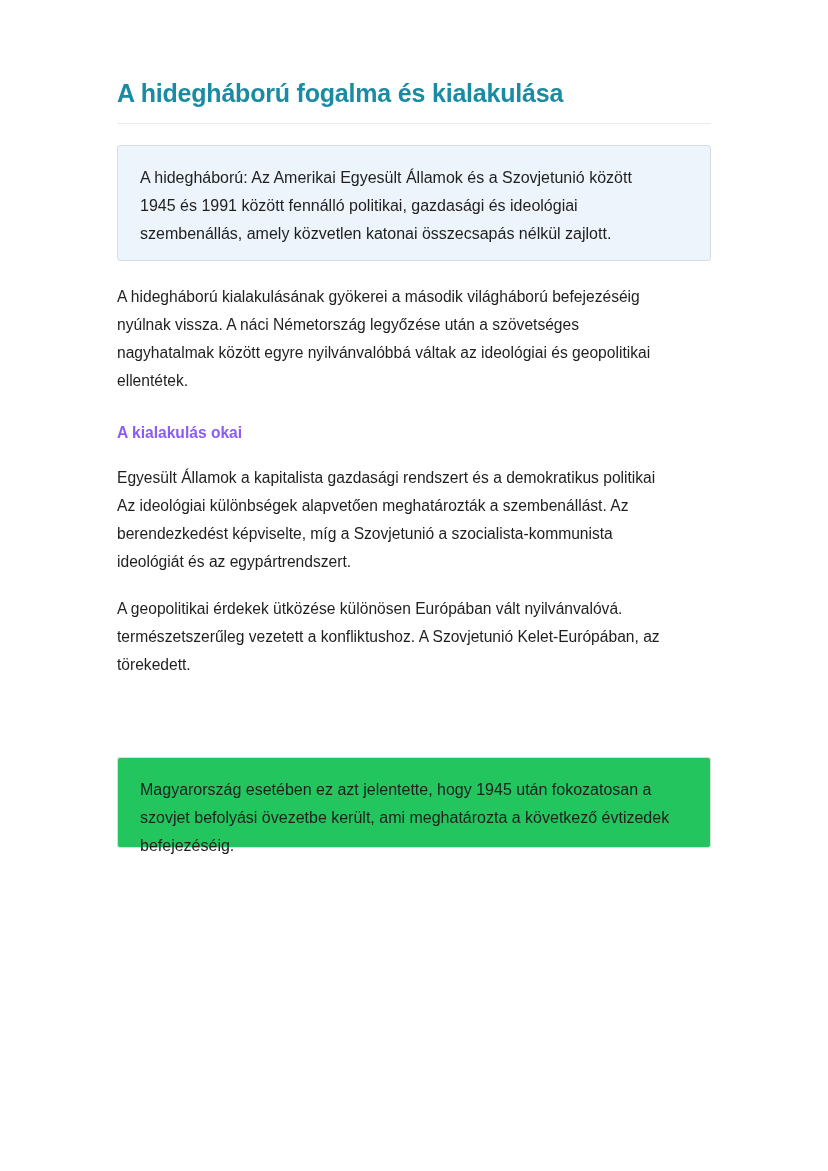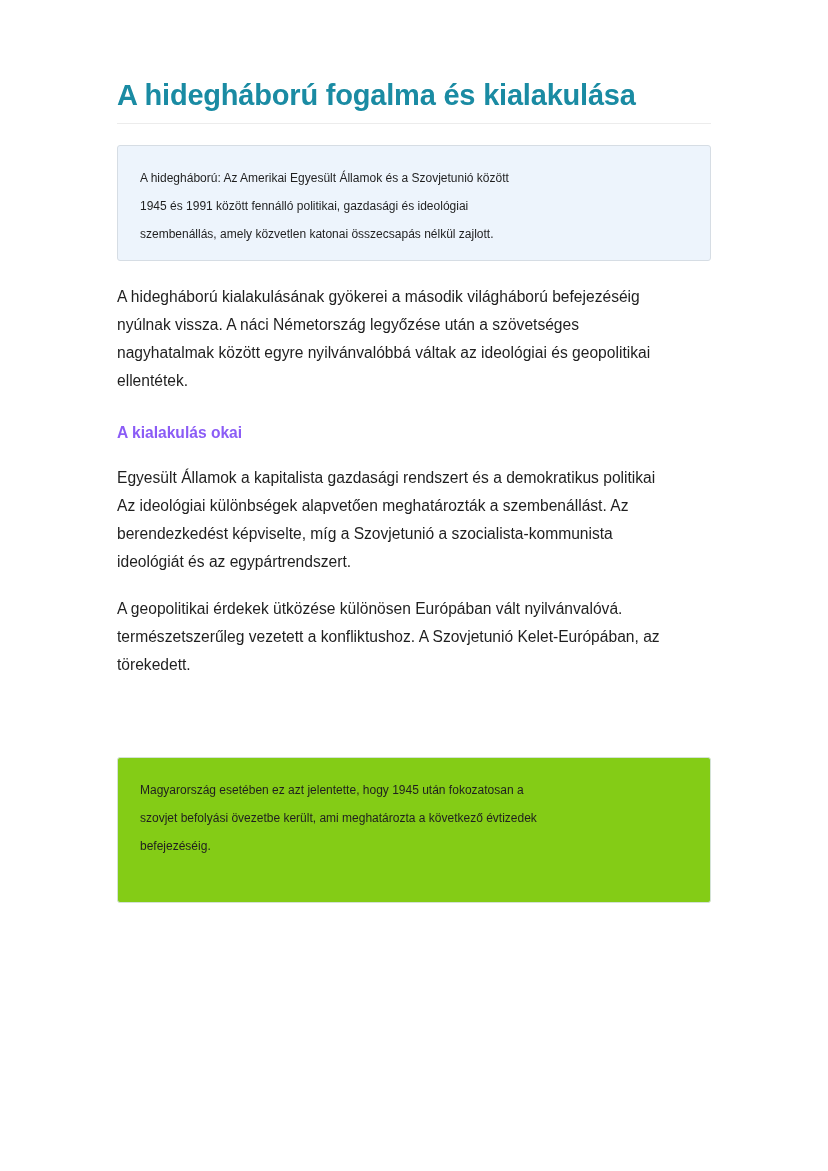--- a/index.html
+++ b/index.html
@@ -18,21 +18,21 @@
     position: absolute;
     left: 117px;
     top: 0;
     width: 594px;
   }
   .title {
     margin: 0;
     position: absolute;
     top: 79px;
     left: 0;
-    font-size: 29px;
+    font-size: 25px;
     font-weight: bold;
     color: #1a8ba3;
     letter-spacing: -0.2px;
     white-space: nowrap;
     text-align: right;
   }
   .title-rule {
     position: absolute;
     top: 123px;
     left: 0;
@@ -41,32 +41,32 @@
     background: #ececec;
   }
   .box {
     position: absolute;
     left: 0;
     width: 594px;
     box-sizing: border-box;
     border: 1px solid #d6dde4;
     border-radius: 3px;
     padding: 18px 22px 0 22px;
-    font-size: 12px;
+    font-size: 16px;
     line-height: 28px;
   }
   .box-blue {
     top: 145px;
     height: 116px;
     background: #edf4fc;
   }
   .box-green {
     top: 757px;
-    height: 146px;
-    background: #84cc16;
+    height: 91px;
+    background: #22c55e;
     border-color: #d3e2d6;
   }
   .para {
     position: absolute;
     left: 0;
     width: 594px;
     margin: 0;
     font-size: 15.6px;
     line-height: 28px;
   }

